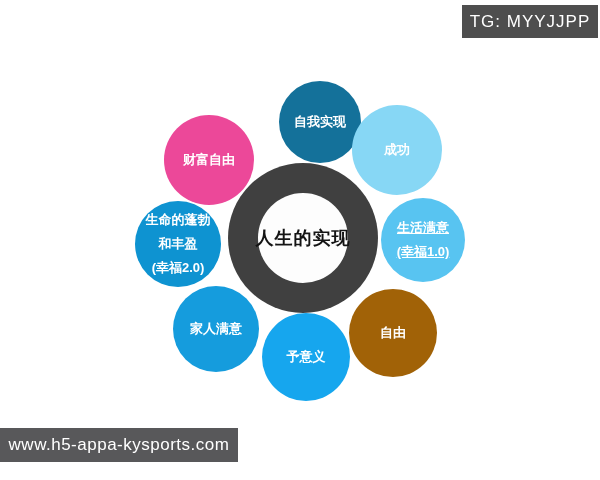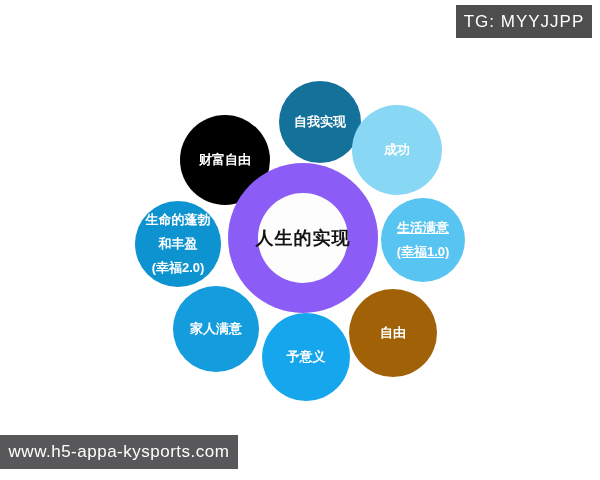--- a/index.html
+++ b/index.html
@@ -11,36 +11,36 @@
     position: relative;
     width: 600px;
     height: 480px;
     background: #ffffff;
     overflow: hidden;
     font-family: "Liberation Sans", "DejaVu Sans", sans-serif;
   }
   .tg-badge {
     position: absolute;
     top: 5px;
-    right: 8px;
+    right: 2px;
     width: 136px;
     height: 33px;
     background: #4e4e4e;
     color: #ffffff;
     display: flex;
     align-items: center;
     justify-content: center;
     font-size: 17px;
     letter-spacing: 1px;
     text-align: right;
   }
   .watermark {
     position: absolute;
     left: 0;
-    bottom: 11px;
+    bottom: 18px;
     width: 238px;
     height: 34px;
     background: #58585a;
     color: #ffffff;
     display: flex;
     align-items: center;
     justify-content: center;
     font-size: 17px;
     letter-spacing: 0.5px;
   }
@@ -106,26 +106,26 @@
         <div>予意义</div>
       </div>
       <div class="node" style="left: 173px; top: 286px; width: 86px; height: 86px; background: rgb(21, 156, 221);">
         <div>家人满意</div>
       </div>
       <div class="node" style="left: 135px; top: 201px; width: 86px; height: 86px; background: rgb(14, 147, 209);">
         <div>生命的蓬勃</div>
         <div>和丰盈</div>
         <div>(幸福2.0)</div>
       </div>
-      <div class="node" style="left: 180px; top: 115px; width: 90px; height: 90px; background: #000000;">
+      <div class="node" style="left: 164px; top: 115px; width: 90px; height: 90px; background: #ec4899;">
         <div>财富自由</div>
       </div>
     </div>
 
-  <div class="ring" style="left: 228px; top: 163px; width: 150px; height: 150px; background: #8b5cf6;">
+  <div class="ring" style="left: 228px; top: 163px; width: 150px; height: 150px; background: #404040;">
     <div class="ring-inner" style="width: 90px; height: 90px; background: rgb(253, 253, 253);">
       <span class="center-title">人生的实现</span>
     </div>
   </div>
 
   <div class="watermark" style="background: rgb(88, 88, 90); color: rgb(255, 255, 255);">
     <span>www.h5-appa-kysports.com</span>
   </div>
 
 </div>

